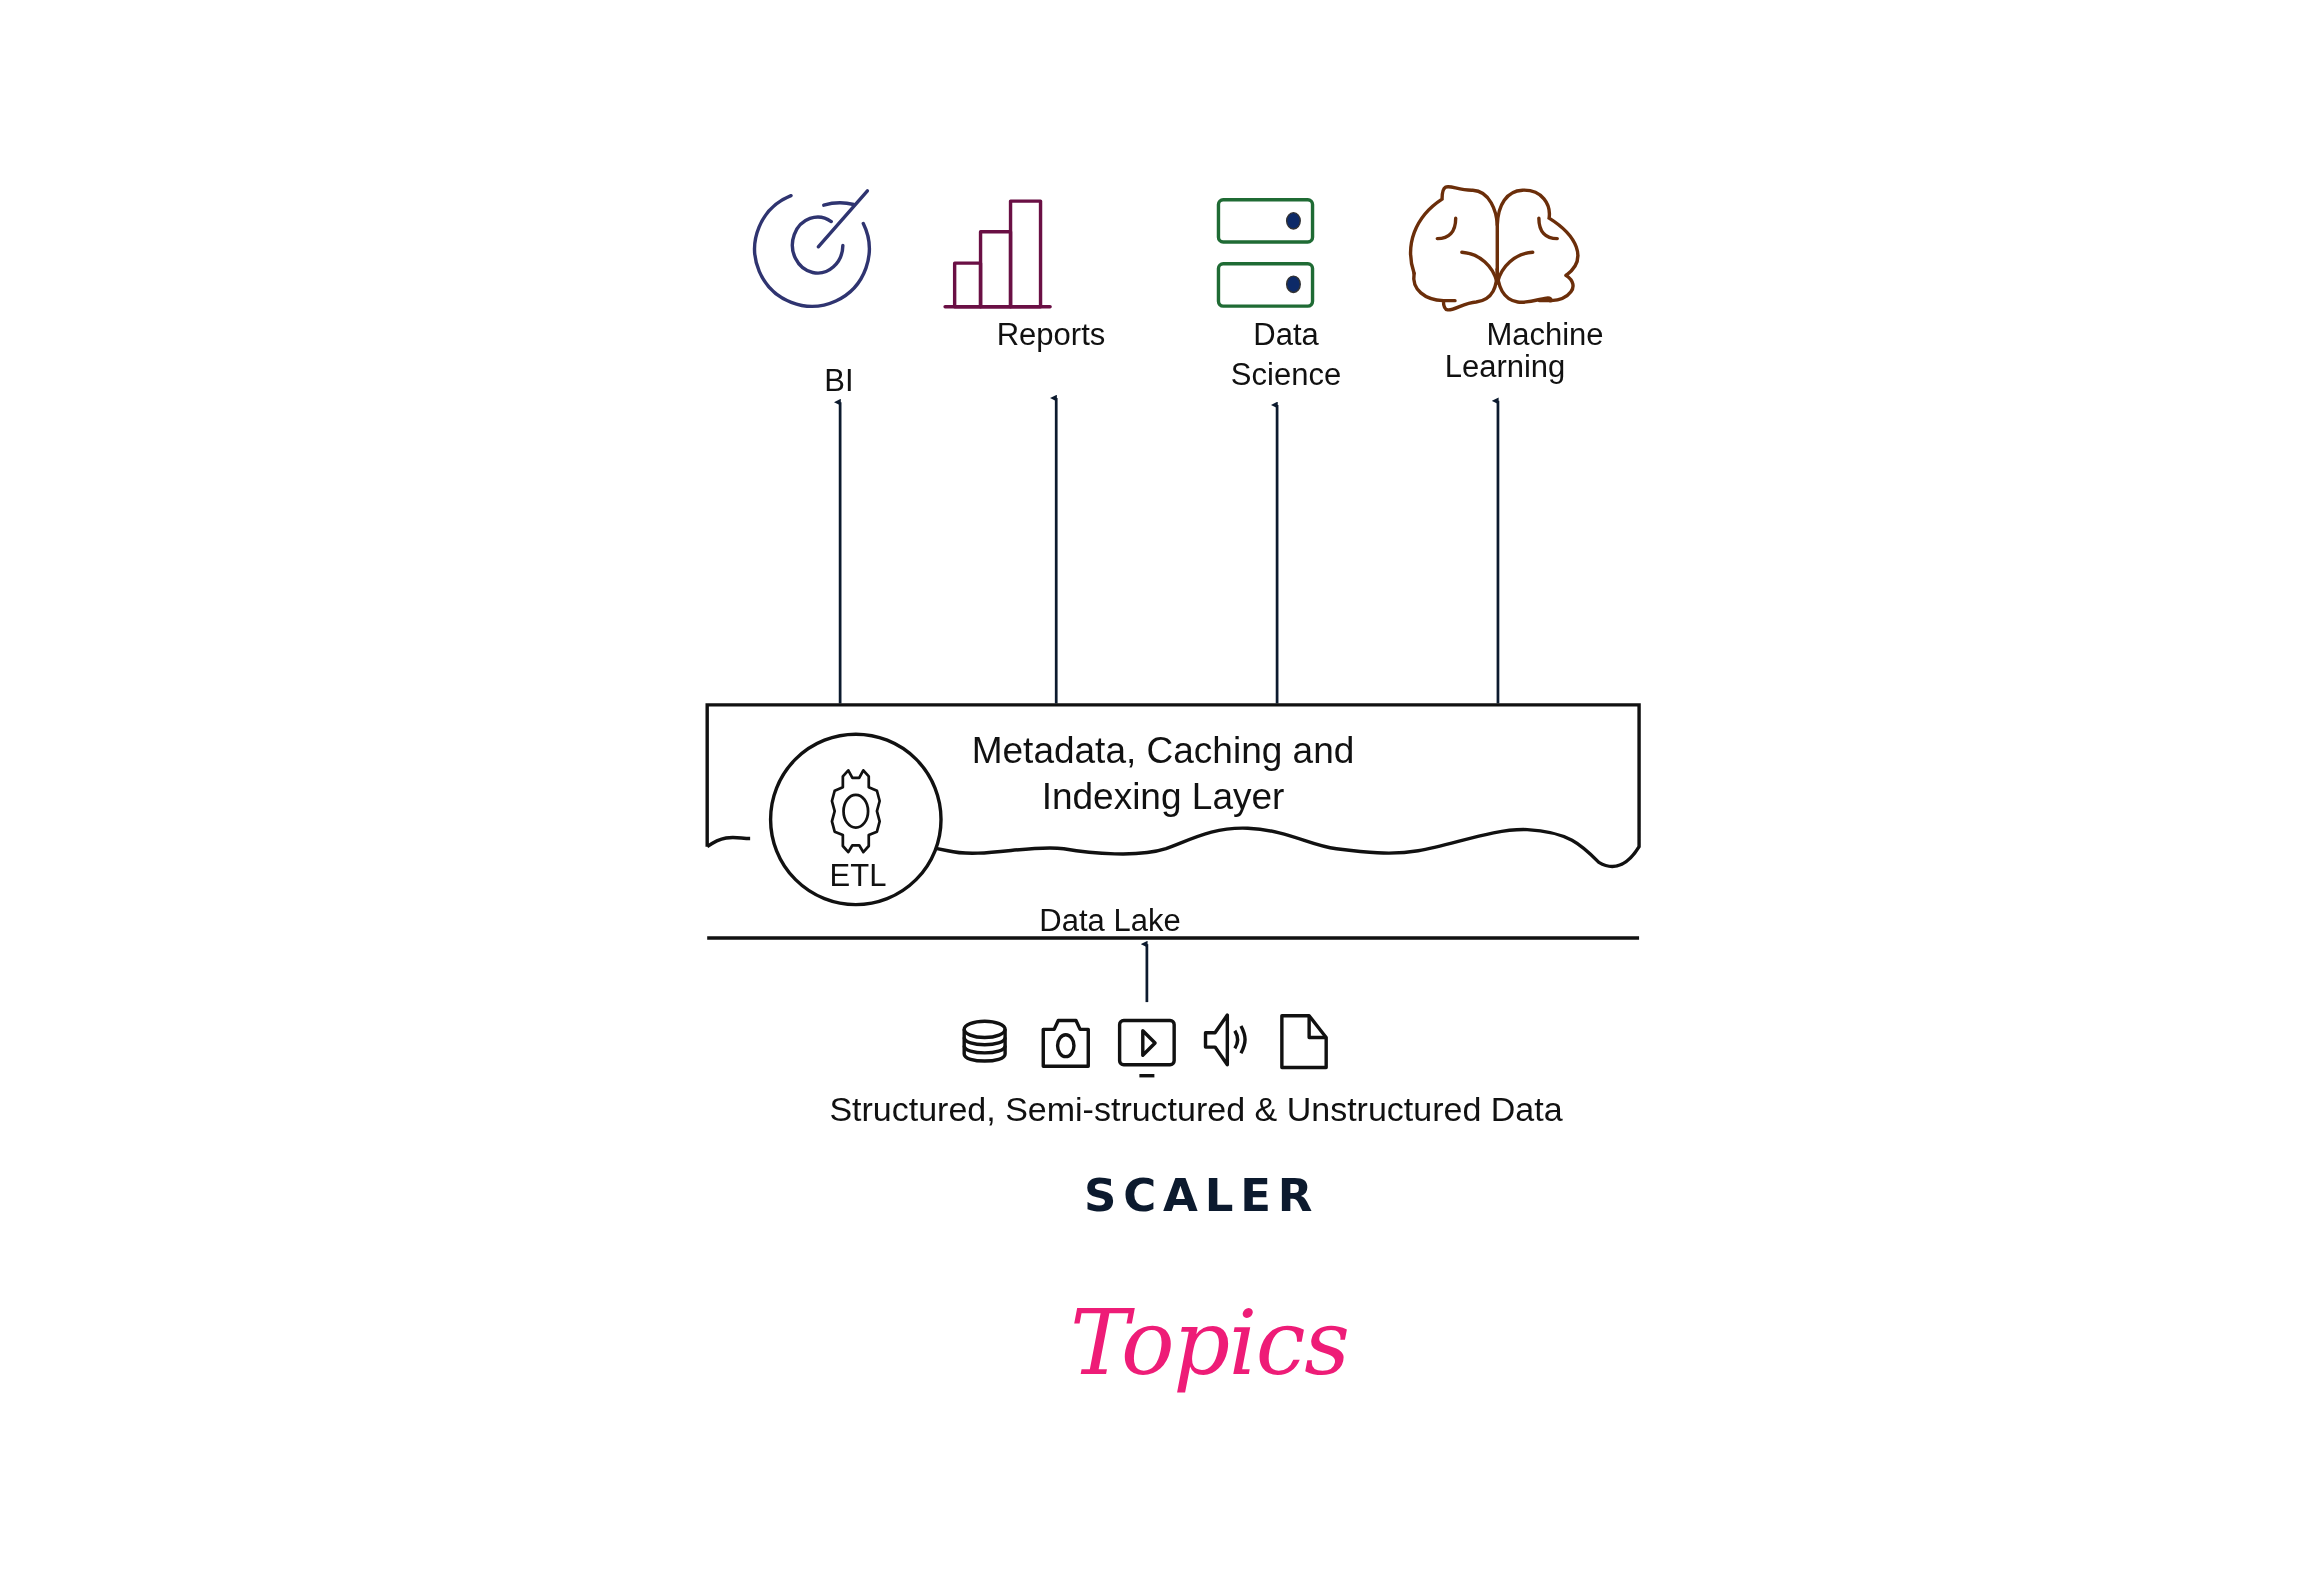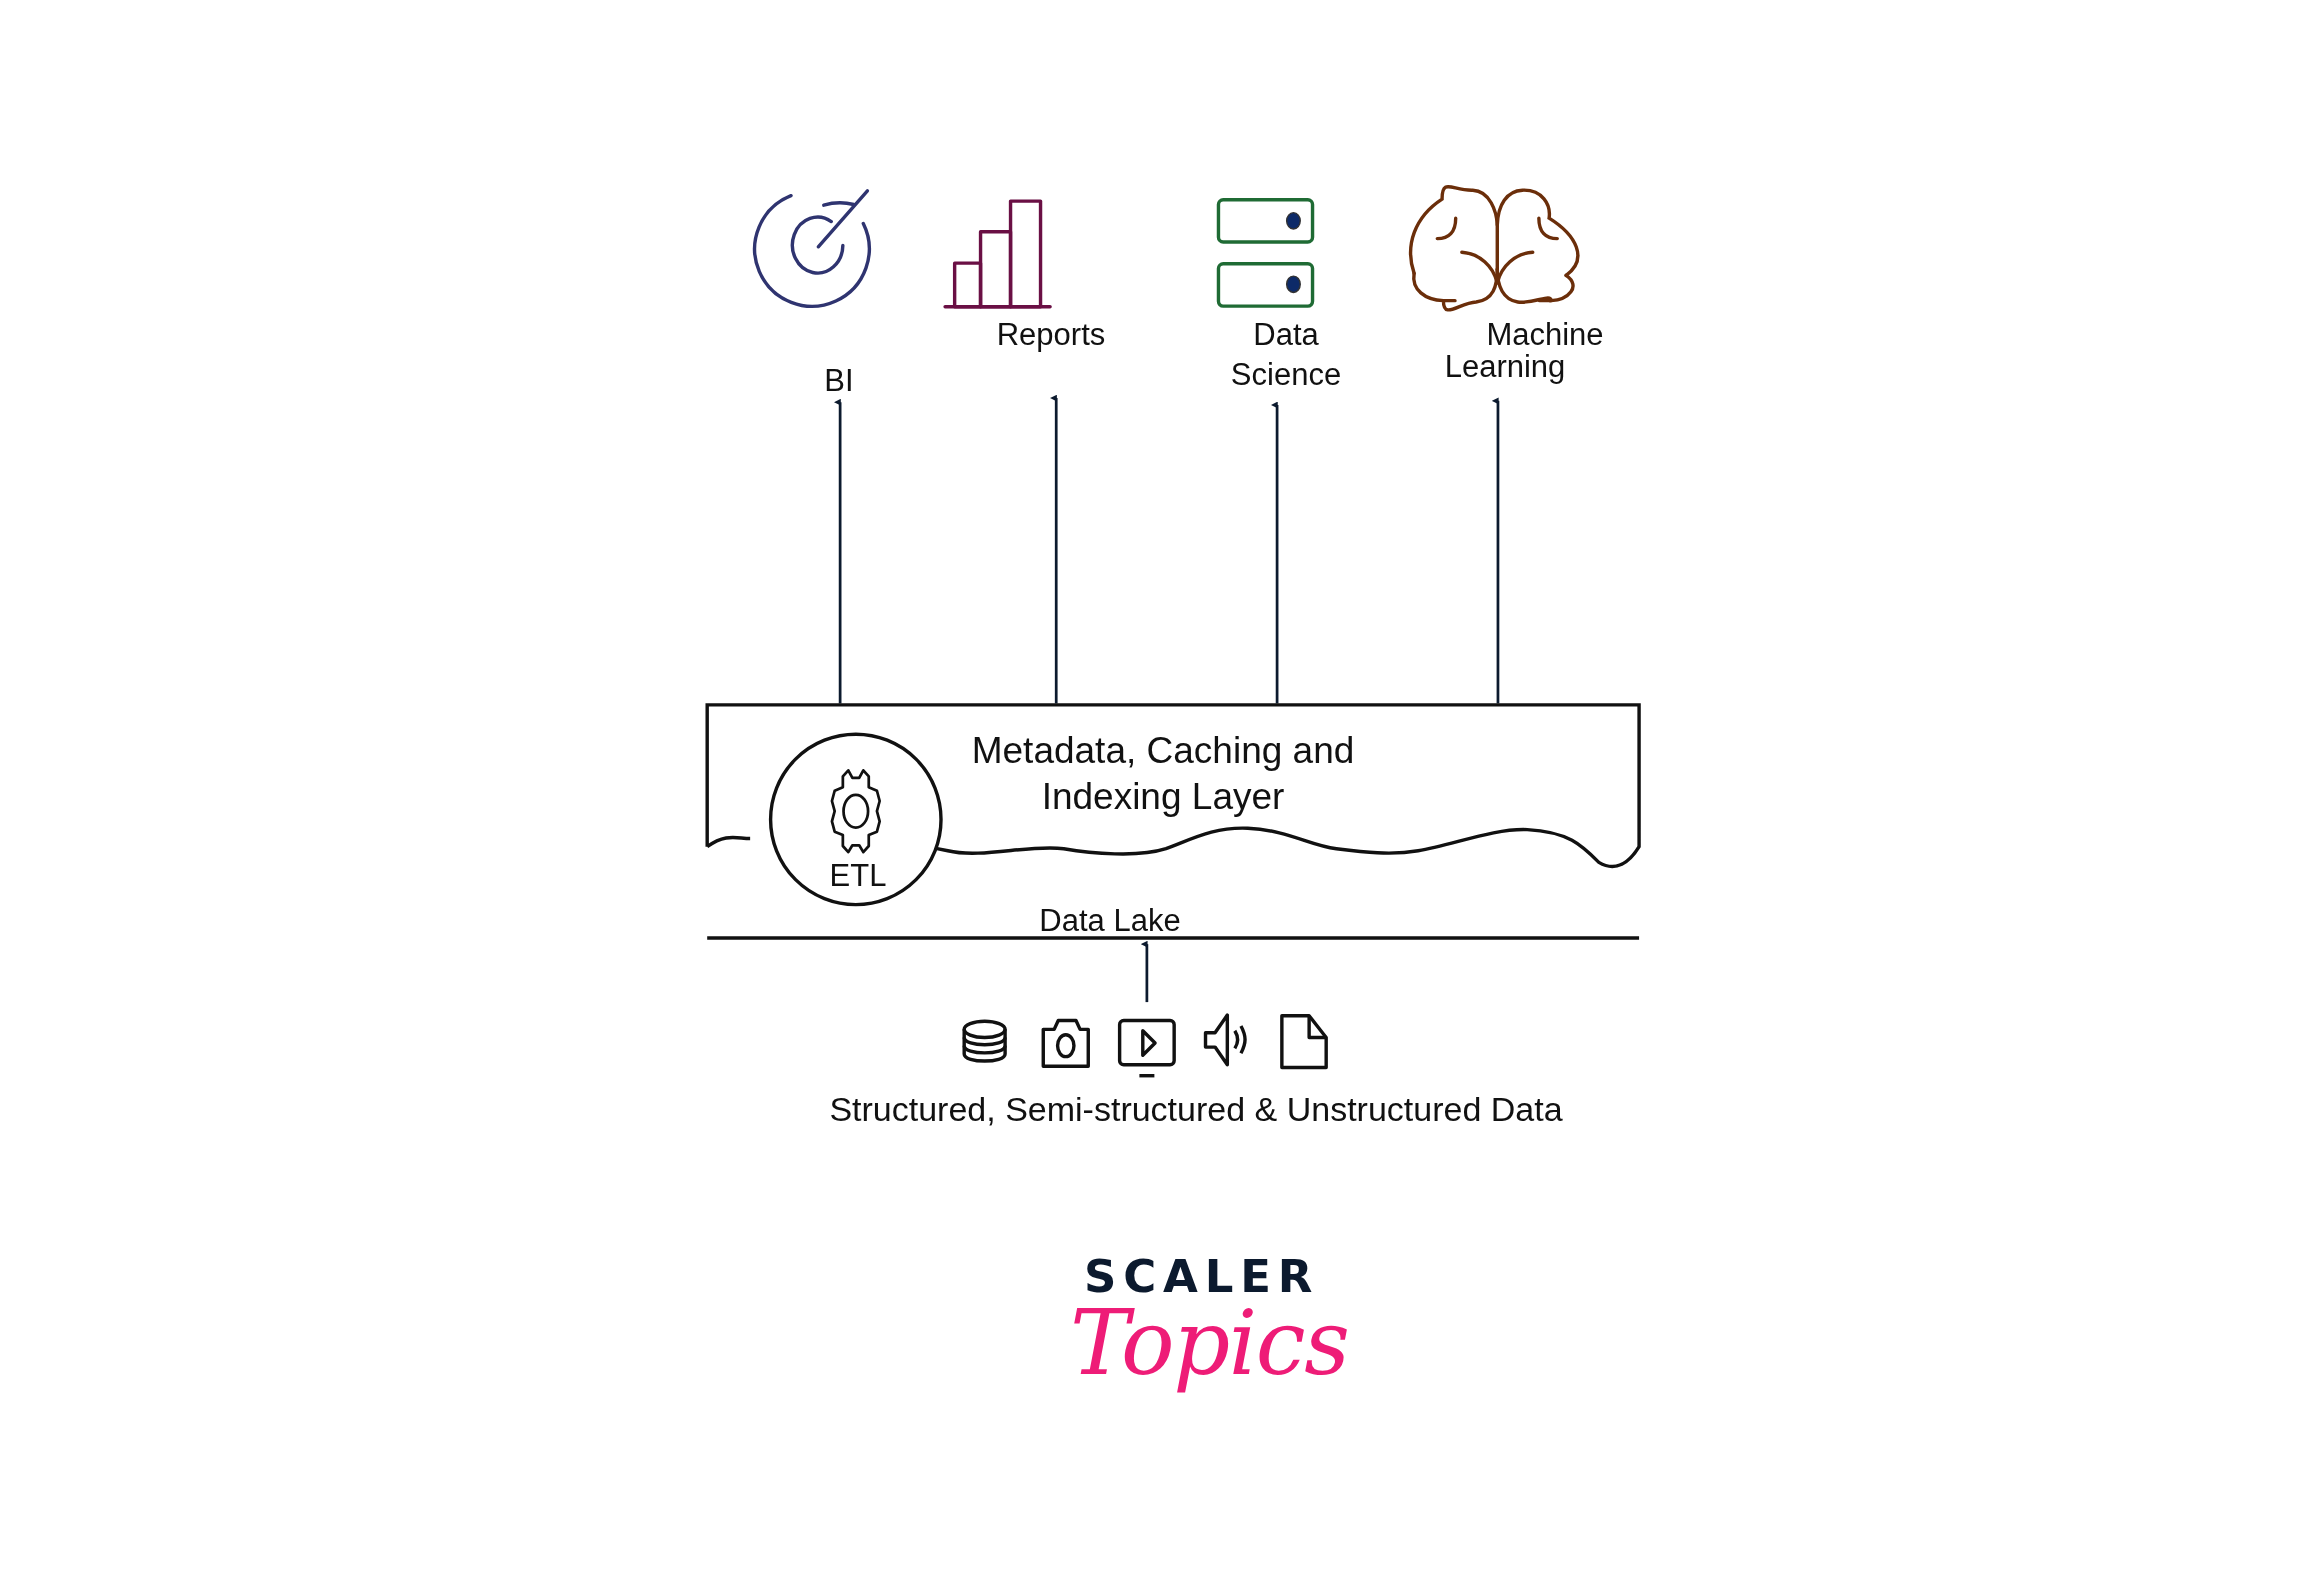--- a/index.html
+++ b/index.html
@@ -1,20 +1,20 @@
 <!DOCTYPE html>
 <html style="font-size:11px"><head>
 <meta charset="utf-8">
 <style>
   html, body { margin:0; padding:0; background:#ffffff; }
   body { width:2319px; height:1572px; position:relative; overflow:hidden; font-family:"Liberation Sans", "DejaVu Sans", sans-serif; }
   svg.canvas { position:absolute; left:0; top:0; }
   .lbl { position:absolute; text-align:center; color:#111111; font-size:31px; line-height:40px; transform:translateX(-50%); white-space:nowrap; }
   .lbl-big { font-size:37px; line-height:45px;text-align:right; }
-  .brand-scaler { position:absolute; left:1084px; top:1250px; font-family:"DejaVu Sans", sans-serif; font-weight:bold; font-size:45px; letter-spacing:6.8px; color:#0c1a2e; }
+  .brand-scaler { position:absolute; left:1084px; top:1169px; font-family:"DejaVu Sans", sans-serif; font-weight:bold; font-size:45px; letter-spacing:6.8px; color:#0c1a2e; }
   .brand-topics { position:absolute; left:1070px; top:1280px; font-family:"DejaVu Serif", serif; font-style:italic; font-size:89px; color:#ee1c77; letter-spacing:-1.4px;margin-top:11px; }
 </style>
 </head>
 <body>
 
 <svg class="canvas" width="2319" height="1572" viewBox="0 0 3401 2306" xmlns="http://www.w3.org/2000/svg">
   <defs>
     <marker id="arrowhead" markerWidth="10" markerHeight="10" refX="5" refY="9" orient="auto" markerUnits="userSpaceOnUse" viewBox="0 0 10 10">
       <path d="M0,10 L5,0 L10,10 Z" fill="#0c1a2e"></path>
     </marker>

